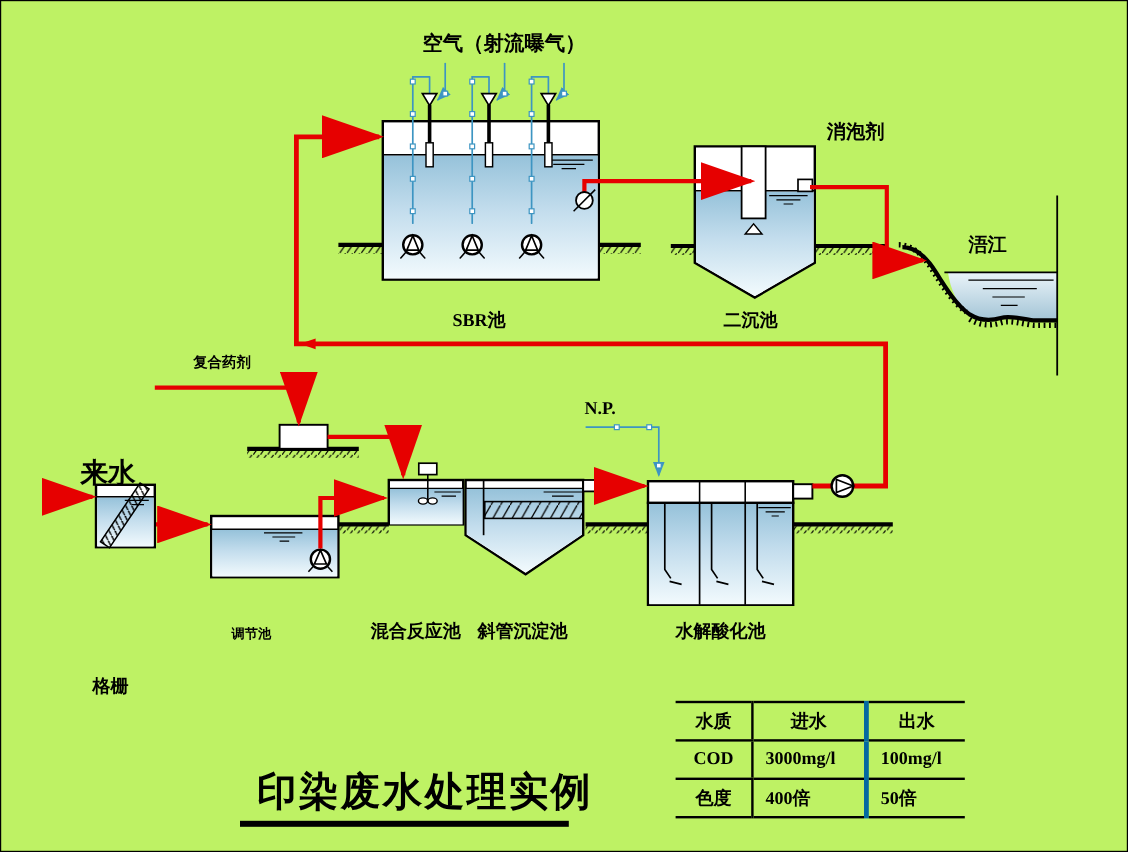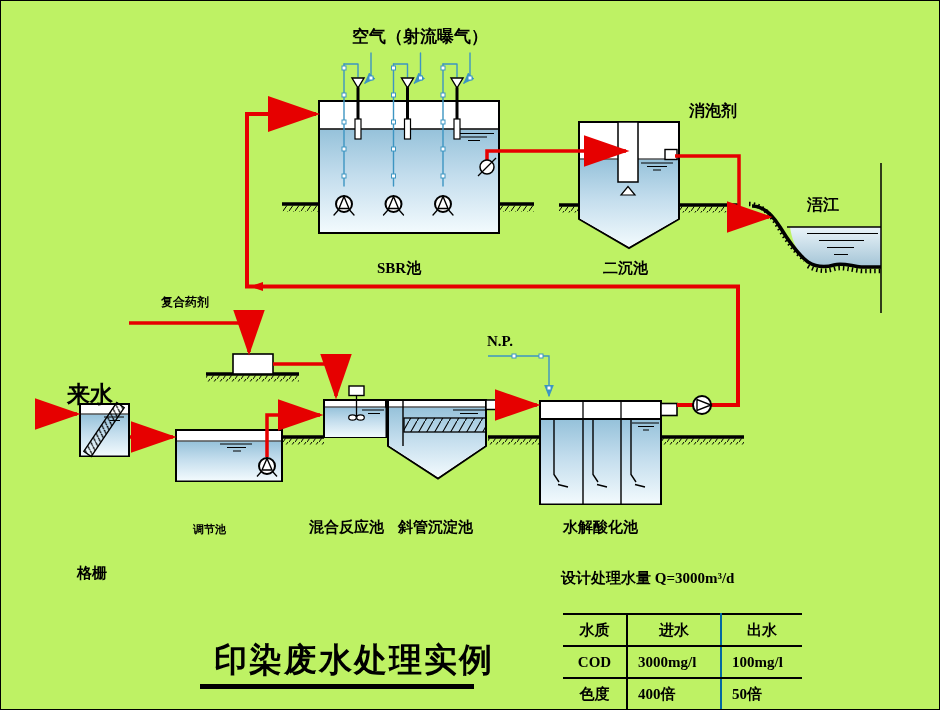--- a/index.html
+++ b/index.html
@@ -20,28 +20,28 @@
   .lbl-np{left:486px;top:333px;font-size:15px;}
   .lbl-grid{left:76px;top:521px;font-size:15px;margin-top:44px;}
   .lbl-regulating{left:192px;top:523px;font-size:11px;}
   .lbl-mixing{left:308px;top:519px;font-size:15px;}
   .lbl-inclined{left:397px;top:519px;font-size:15px;}
   .lbl-hydrolysis{left:562px;top:519px;font-size:15px;}
   .main-title{position:absolute;left:213px;top:637px;font-size:33px;font-weight:bold;letter-spacing:2px;text-align:right;}
   .title-underline{position:absolute;left:199px;top:683px;width:274px;height:5px;background:#000;}
   .tbl-caption{position:absolute;left:560px;top:568px;font-size:15px;font-weight:bold;}
   .spec-table{
-    position:absolute;left:562px;top:612px;width:235px;border-collapse:collapse;
+    position:absolute;left:562px;top:583px;width:235px;border-collapse:collapse;
     table-layout:fixed;border-top:2px solid #000;border-bottom:2px solid #000;
   }
   .spec-table td{
     height:30px;font-size:15px;font-weight:bold;padding:0 11px 0 10px;text-align:left;vertical-align:middle;
   }
   .spec-table td:first-child{text-align:center;padding:0;width:63px;}
-  .spec-table td:nth-child(2){border-left:2px solid #000;border-right:2px solid #0369a1;width:92px;}
+  .spec-table td:nth-child(2){border-left:2px solid #000;border-right:4px solid #0369a1;width:92px;}
   .spec-table td:nth-child(3){width:80px;}
   .spec-table tr.hdr td{text-align:center;padding:0;border-bottom:2px solid #000;}
   .spec-table tr.mid td{border-bottom:2px solid #000;}
 </style>
 </head>
 <body>
 
 <div class="screen">
 
   <svg class="flow" width="940" height="710" viewBox="0 0 940 710">
@@ -307,21 +307,20 @@
   <div class="lbl lbl-np">N.P.</div>
   <div class="lbl lbl-grid">格栅</div>
   <div class="lbl lbl-regulating">调节池</div>
   <div class="lbl lbl-mixing">混合反应池</div>
   <div class="lbl lbl-inclined">斜管沉淀池</div>
   <div class="lbl lbl-hydrolysis">水解酸化池</div>
 
   <div class="main-title">印染废水处理实例</div>
   <div class="title-underline"></div>
 
-  <div class="tbl-caption">设计处理水量 Q=3000m³/d</div>
   <table class="spec-table">
     <tbody>
         <tr class="hdr">
       <td>水质</td>
       <td>进水</td>
       <td>出水</td>
     </tr>
     <tr class="mid">
       <td>COD</td>
       <td>3000mg/l</td>

